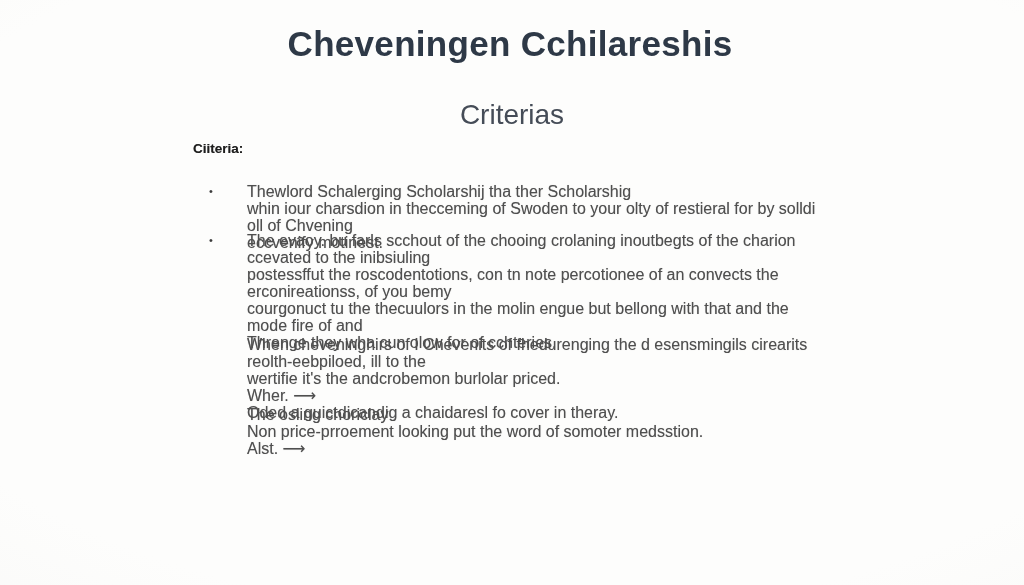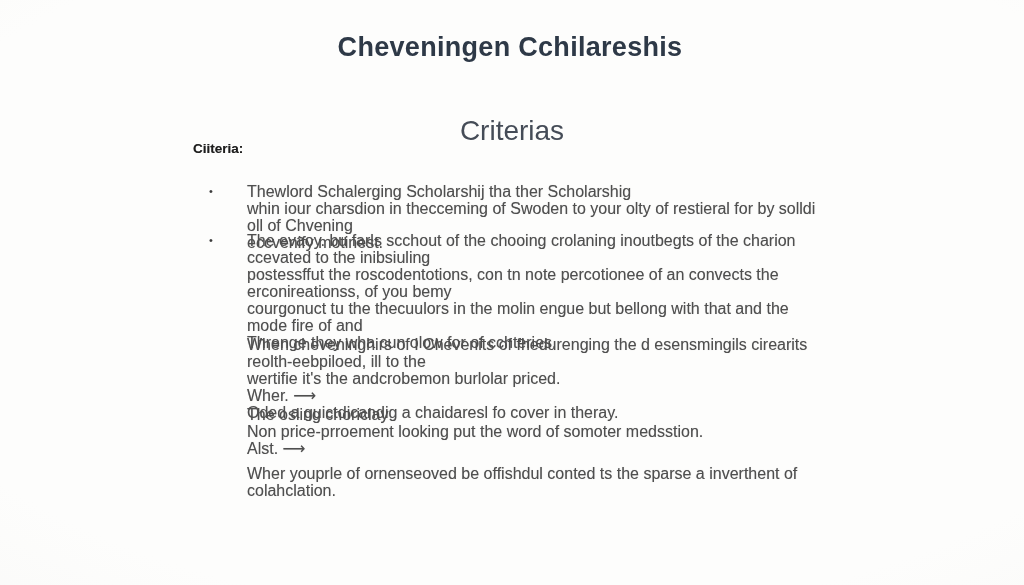--- a/index.html
+++ b/index.html
@@ -13,29 +13,28 @@
       radial-gradient(ellipse 120% 110% at 52% 45%, #fdfdfc 55%, #f6f6f4 92%, #f1f1ef 100%);
   }
   .page {
     position: relative;
     width: 1024px; height: 585px;
   }
   .title {
     position: absolute;
     top: 24px; left: 0; width: 1020px;
     text-align: center;
-    font-size: 27px;
+    font-size: 35px;
     font-weight: 700;
     letter-spacing: 0.3px;
     color: #2e3947;
-    margin-top: 8px;
   }
   .subtitle {
     position: absolute;
-    top: 115px; left: 0; width: 1024px;
+    top: 99px; left: 0; width: 1024px;
     text-align: center;
     font-size: 28px;
     font-weight: 400;
     color: #454c57;
   }
   .criteria-heading {
     position: absolute;
     top: 141px; left: 193px;
     font-size: 13.5px;
     font-weight: 700;
@@ -102,16 +101,15 @@
 
   <div class="para p1 body-text">When cheveninghirs of I Chevenits of fhedurenging the d esensmingils cirearits reolth-eebpiloed, ill to the
 wertifie it's the andcrobemon burlolar priced.
 Wher. ⟶
 Oded a guictdicandig a chaidaresl fo cover in theray.</div>
 
   <div class="para p2 body-text">The osling choriclay
 Non price-prroement looking put the word of somoter medsstion.
 Alst. ⟶</div>
 
-  <div class="para p3 body-text">Wher youprle of ornenseoved be offishdul conted ts the sparse a inverthent of colahclation.</div>
 
 
 </div>
 
 </body></html>

